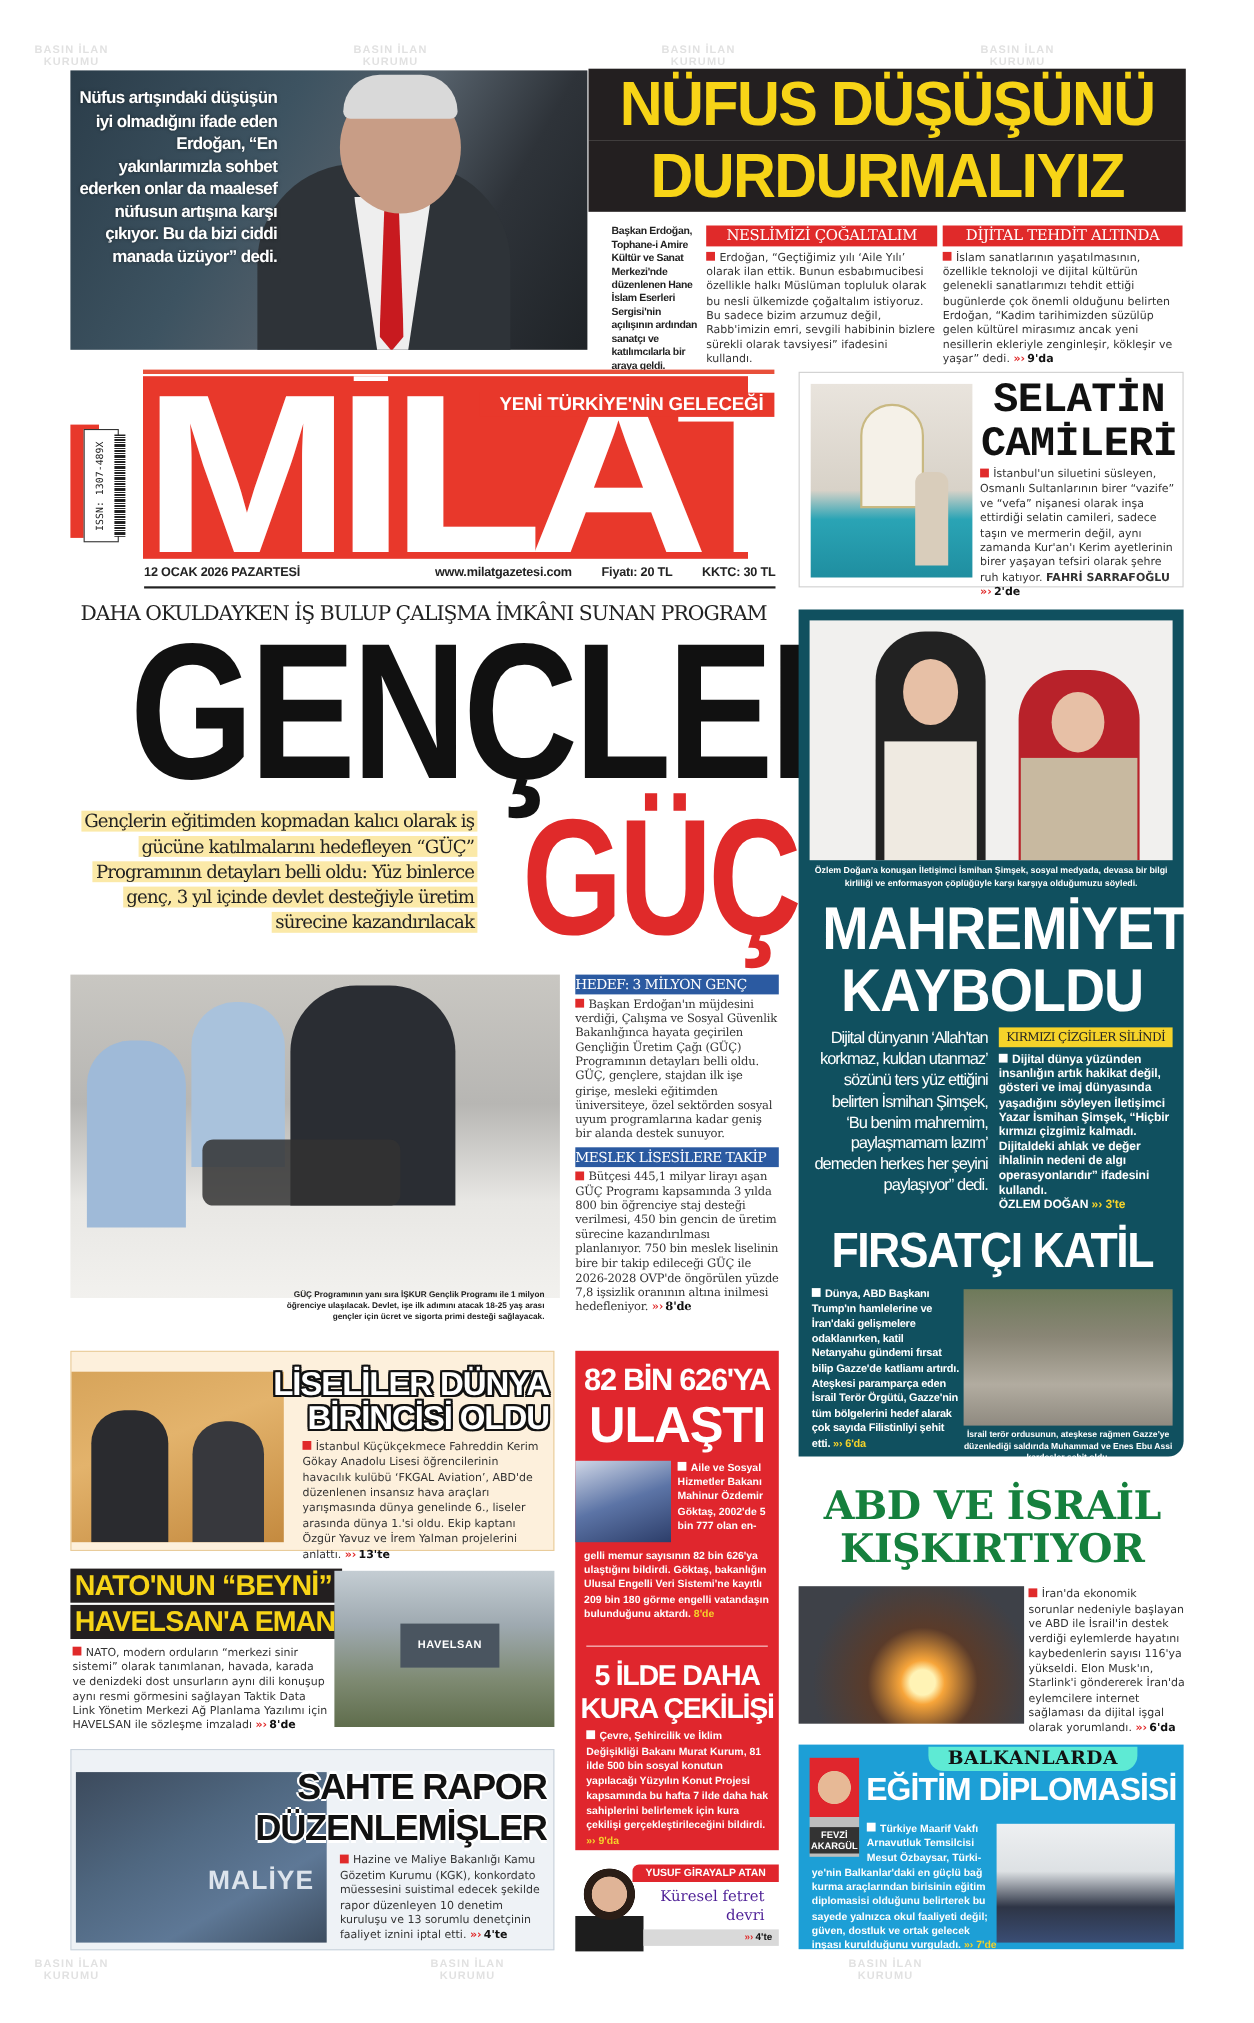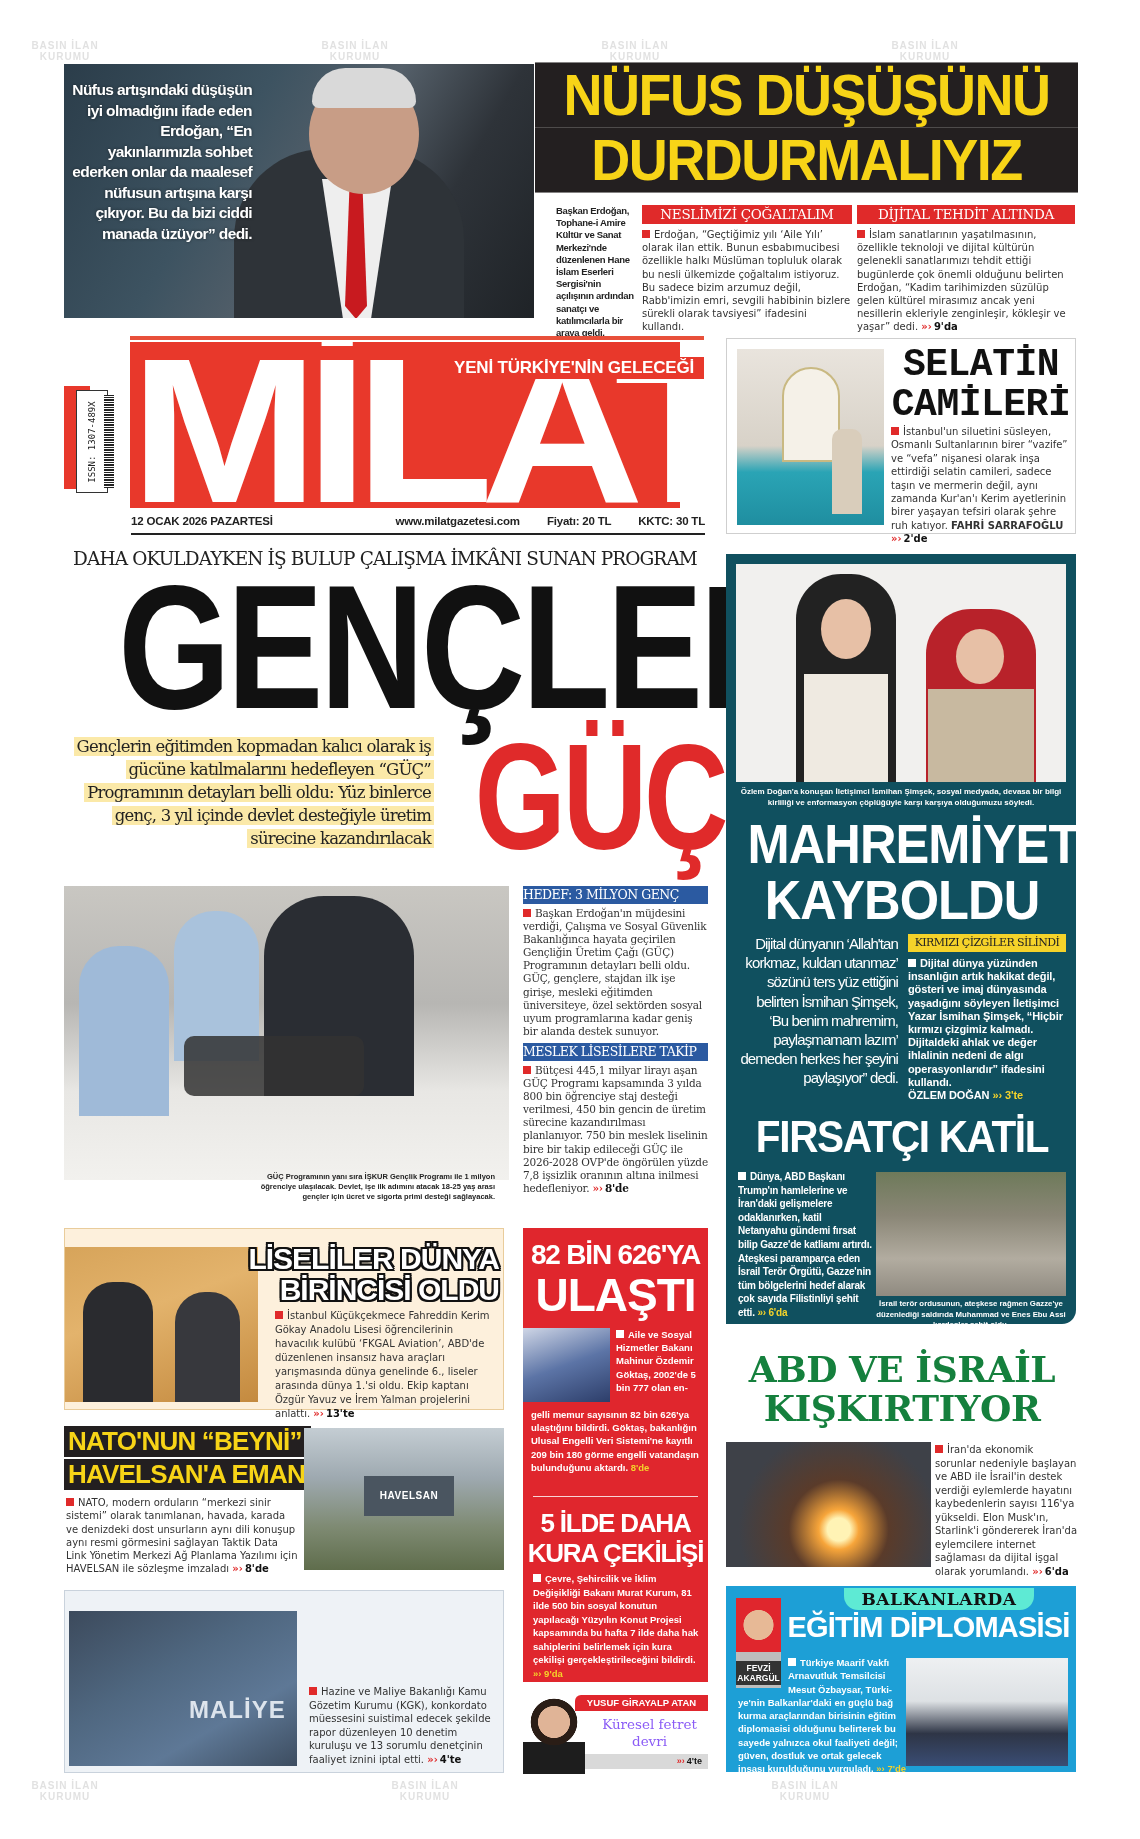--- a/index.html
+++ b/index.html
@@ -123,21 +123,21 @@
   #red-box .txt1 { position: absolute; left: 93px; top: 100px; width: 90px; color: #fff; font-weight: bold; font-size: 9.5px; line-height: 13.2px; }
   #red-box .txt2 { position: absolute; left: 8px; top: 180px; width: 172px; color: #fff; font-weight: bold; font-size: 9.5px; line-height: 13.2px; }
   #red-box .sep { position: absolute; left: 10px; top: 268px; width: 165px; height: 1px; background: #fff; opacity: 0.8; }
   #red-box .t2 { position: absolute; left: 0; top: 280px; width: 185px; color: #fff; font-weight: bold; font-size: 26px; line-height: 30px; text-align: center; letter-spacing: -1.2px; }
   #red-box .txt3 { position: absolute; left: 10px; top: 344px; width: 170px; color: #fff; font-weight: bold; font-size: 9.5px; line-height: 13.5px; }
 
   
   #columnist { left: 523px; top: 1694px; width: 185px; height: 80px; }
   #columnist .face { position: absolute; left: 0; top: 0; width: 62px; height: 80px; background: radial-gradient(circle at 50% 35%, #e0b497 0 26%, #2a1d16 27% 38%, transparent 39%), linear-gradient(180deg,#fff 0%,#fff 60%,#1d1d1d 60%); }
   #columnist .name { position: absolute; left: 52px; top: 1px; width: 133px; height: 16px; background: #e0262d; color: #fff; font-weight: bold; font-size: 9.5px; line-height: 16px; text-align: center; border-radius: 6px 0 0 0; }
-  #columnist .title { position: absolute; left: 65px; top: 22px; width: 123px; font-family: "DejaVu Serif", serif; font-size: 13.5px; line-height: 17px; text-align: center; color: #8b5cf6; }
+  #columnist .title { position: absolute; left: 49px; top: 22px; width: 123px; font-family: "DejaVu Serif", serif; font-size: 13.5px; line-height: 17px; text-align: right; color: #4c1d95; }
   #columnist .ref-bar { position: absolute; left: 62px; top: 60px; width: 123px; height: 15px; background: #d9d9d9; text-align: right; font-size: 9px; line-height: 15px; padding-right: 6px; }
 
   
   #abd-title { left: 726px; top: 1350px; width: 352px; font-family: "DejaVu Serif", serif; font-weight: bold; font-size: 36px; line-height: 39px; color: #15803d; text-align: center; letter-spacing: -0.5px; }
   #abd-photo { left: 726px; top: 1442px; width: 205px; height: 125px; background: radial-gradient(circle at 55% 70%, #fff3b5 0 8%, #f7a53a 14%, #5a3b2a 35%, #3e4148 70%); }
   #abd-txt { left: 935px; top: 1443px; width: 142px; font-size: 10px; line-height: 13.5px; }
 
   
   #balkan { left: 726px; top: 1586px; width: 350px; height: 186px; background: #1d9fd6; }
   #balkan .avatar { position: absolute; left: 10px; top: 12px; width: 45px; height: 90px; background: radial-gradient(circle at 50% 30%, #e7b996 0 22%, transparent 23%), linear-gradient(180deg,#e0262d 0%, #e0262d 60%, #bdbdbd 60%); }
@@ -275,20 +275,24 @@
   </div>
   <div class="body-txt"><span class="bullet"></span><span>NATO, modern orduların “merkezi sinir sistemi” olarak tanımlanan, havada, karada ve denizdeki dost unsurların aynı dili konuşup aynı resmi görmesini sağlayan Taktik Data Link Yönetim Merkezi Ağ Planlama Yazılımı için HAVELSAN ile sözleşme imzaladı</span> <span class="ref"><span class="arr">»›</span><span>8'de</span></span></div>
   <div class="photo">
     <div class="sign">HAVELSAN</div>
   </div>
 </div>
 
 <div id="sahte" class="abs">
   <div class="photo">
     <div class="maliye">MALİYE</div>
+  </div>
+  <div class="title">
+    <div>SAHTE RAPOR</div>
+    <div>DÜZENLEMİŞLER</div>
   </div>
   <div class="body-txt"><span class="bullet"></span><span>Hazine ve Maliye Bakanlığı Kamu Gözetim Kurumu (KGK), konkordato müessesini suistimal edecek şekilde rapor düzenleyen 10 denetim kuruluşu ve 13 sorumlu denetçinin faaliyet iznini iptal etti.</span> <span class="ref"><span class="arr">»›</span><span>4'te</span></span></div>
 </div>
 
 <div id="red-box" class="abs">
   <div class="t1">82 BİN 626'YA</div>
   <div class="t1b">ULAŞTI</div>
   <div class="ph photo"></div>
   <div class="txt1"><span class="bullet white"></span><span>Aile ve Sosyal Hizmetler Bakanı Mahinur Özdemir Göktaş, 2002'de 5 bin 777 olan en-</span></div>
   <div class="txt2"><span>gelli memur sayısının 82 bin 626'ya ulaştığını bildirdi. Göktaş, bakanlığın Ulusal Engelli Veri Sistemi'ne kayıtlı 209 bin 180 görme engelli vatandaşın bulunduğunu aktardı.</span> <span class="yref">8'de</span></div>

